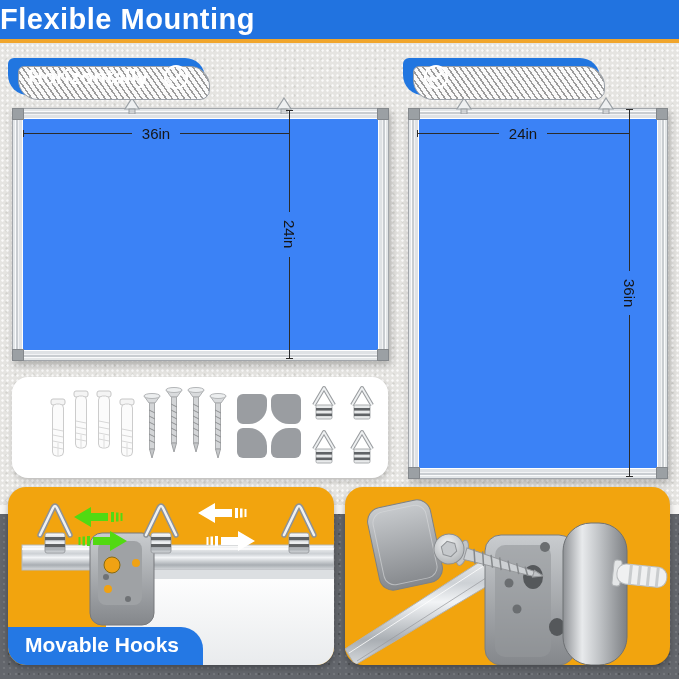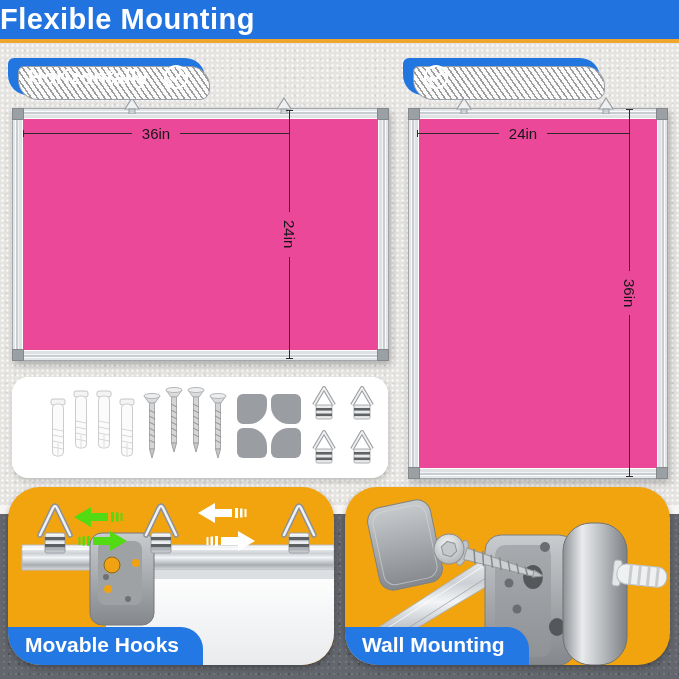--- a/index.html
+++ b/index.html
@@ -38,21 +38,21 @@
          border-radius:6px 20px 6px 20px; color:#fff; font-size:21px; font-weight:bold;
          display:flex; align-items:center; justify-content:space-between; padding:0 16px 0 20px; z-index:5; }
   .tag::after { content:""; position:absolute; z-index:-1; left:10px; right:-5px; top:8px; bottom:-5px;
          background:repeating-linear-gradient(55deg, #9c9c9c 0 1.5px, #fafafa 1.5px 5px);
          border-radius:6px 20px 10px 20px; border:1px solid #9aa0a8; }
   .tag.h { left:8px; }
   .tag.v { left:403px; }
   .check-icon { width:26px; height:26px; flex:0 0 auto; }
 
   
-  .board { position:absolute; background:#ec4899; border:1px solid #a2a6ab;
+  .board { position:absolute; background:#3b82f6; border:1px solid #a2a6ab;
     box-shadow:
       inset 0 0 0 2px #e3e6e8, inset 0 0 0 3px #fafbfc, inset 0 0 0 5px #c9cdd1,
       inset 0 0 0 6px #f2f3f5, inset 0 0 0 9px #dfe2e5, inset 0 0 0 10px #ffffff,
       2px 4px 8px rgba(0,0,0,.25);
   }
   .board.h { left:12px; top:108px; width:377px; height:253px; }
   .board.v { left:408px; top:108px; width:260px; height:371px; }
   .corner { position:absolute; width:12px; height:12px; background:#9ba0a4; border:1px solid #84888c; }
   .corner.tl { left:-1px; top:-1px; } .corner.tr { right:-1px; top:-1px; }
   .corner.bl { left:-1px; bottom:-1px; } .corner.br { right:-1px; bottom:-1px; }
@@ -67,21 +67,21 @@
   .segv.tick-t::before { content:""; position:absolute; top:0; left:-3px; width:7px; height:1px; background:#2b2b2b; }
   .segv.tick-b::after  { content:""; position:absolute; bottom:0; left:-3px; width:7px; height:1px; background:#2b2b2b; }
   .dim-text-v { writing-mode:vertical-rl; font-size:15px; color:#161616; padding:8px 0; }
 
   
   .kit { position:absolute; left:12px; top:377px; width:376px; height:101px; background:#fff;
          border-radius:16px; box-shadow:1px 3px 6px rgba(0,0,0,.18); }
   .kit svg { position:absolute; inset:0; }
 
   
-  .panel { position:absolute; top:487px; height:178px; background:#f2a40e; border-radius:32px; overflow:hidden;
+  .panel { position:absolute; top:487px; height:178px; background:#f2a40e; border-radius:18px; overflow:hidden;
            box-shadow:0 3px 6px rgba(0,0,0,.3); }
   .panel.hooks { left:8px; width:326px; }
   .panel.mount { left:345px; width:325px; }
   .panel svg.scene { position:absolute; inset:0; }
   .panel-label { position:absolute; left:0; bottom:0; background:#2478e4; color:#fff; font-size:21px; font-weight:bold;
                  padding:6px 24px 8px 17px; border-radius:0 22px 0 18px; z-index:3; }
 </style>
 </head>
 <body>
 
@@ -403,14 +403,13 @@
       <line x1="42" y1="-6" x2="47" y2="6" stroke="#85888b" stroke-width="1.5"></line>
       <line x1="51" y1="-6" x2="56" y2="6" stroke="#85888b" stroke-width="1.5"></line>
       <line x1="60" y1="-5" x2="65" y2="5" stroke="#85888b" stroke-width="1.5"></line>
       <line x1="69" y1="-5" x2="74" y2="5" stroke="#85888b" stroke-width="1.5"></line>
       <line x1="78" y1="-4" x2="83" y2="4" stroke="#85888b" stroke-width="1.5"></line>
       <polygon points="88,-3 98,0 88,4" fill="#bfc2c5" stroke="#97999c"></polygon>
       <circle cx="0" cy="0" r="15" fill="url(#headGrad)" stroke="#8b8e91"></circle>
       <polygon points="8,0 4,6.9 -4,6.9 -8,0 -4,-6.9 4,-6.9" fill="#c6c9cc" stroke="#909396"></polygon>
     </g>
   </svg>
-  <span class="panel-label">Wall Mounting</span>
 </div>
 
 </body></html>

